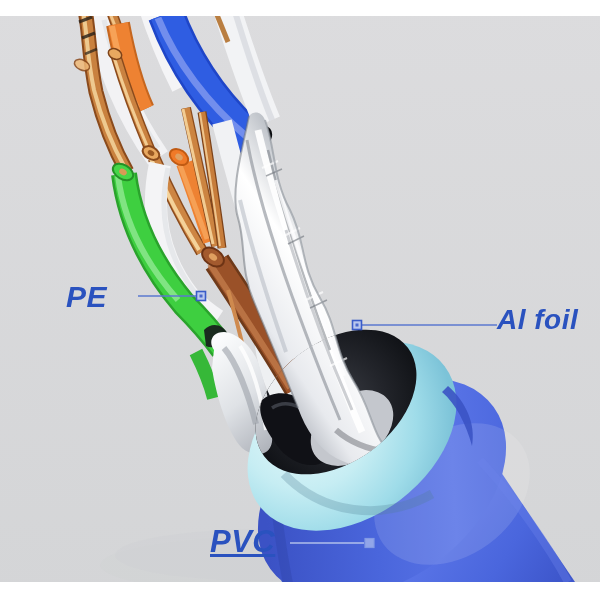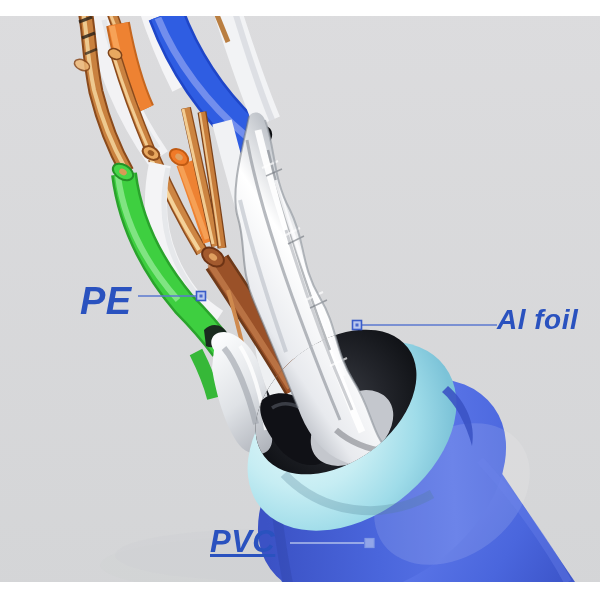--- a/index.html
+++ b/index.html
@@ -11,21 +11,21 @@
   .stage svg{position:absolute;left:0;top:0;}
   .callout-label{
     position:absolute;
     font-weight:bold;font-style:italic;
     color:#2a52bf;
     letter-spacing:.5px;
     white-space:nowrap;
     line-height:1;
     user-select:none;
   }
-  #label-pe{left:80px;top:282px;font-size:38px;}
+  #label-pe{left:66px;top:282px;font-size:30px;}
   #label-alfoil{left:497px;top:306px;font-size:28px;}
   #label-pvc{left:210px;top:526px;font-size:31px;}
 </style>
 </head>
 <body>
 
 <div class="stage">
 
 <svg width="600" height="600" viewBox="0 0 600 600" xmlns="http://www.w3.org/2000/svg" xmlns:xlink="http://www.w3.org/1999/xlink">
   <defs>

